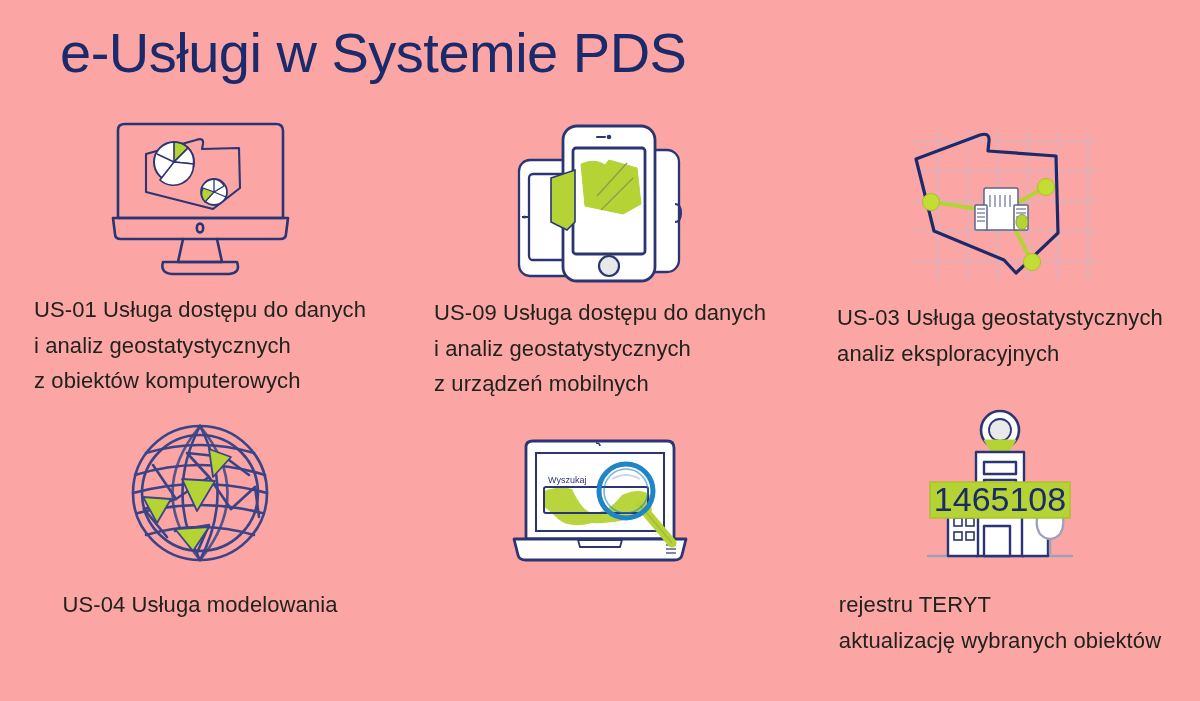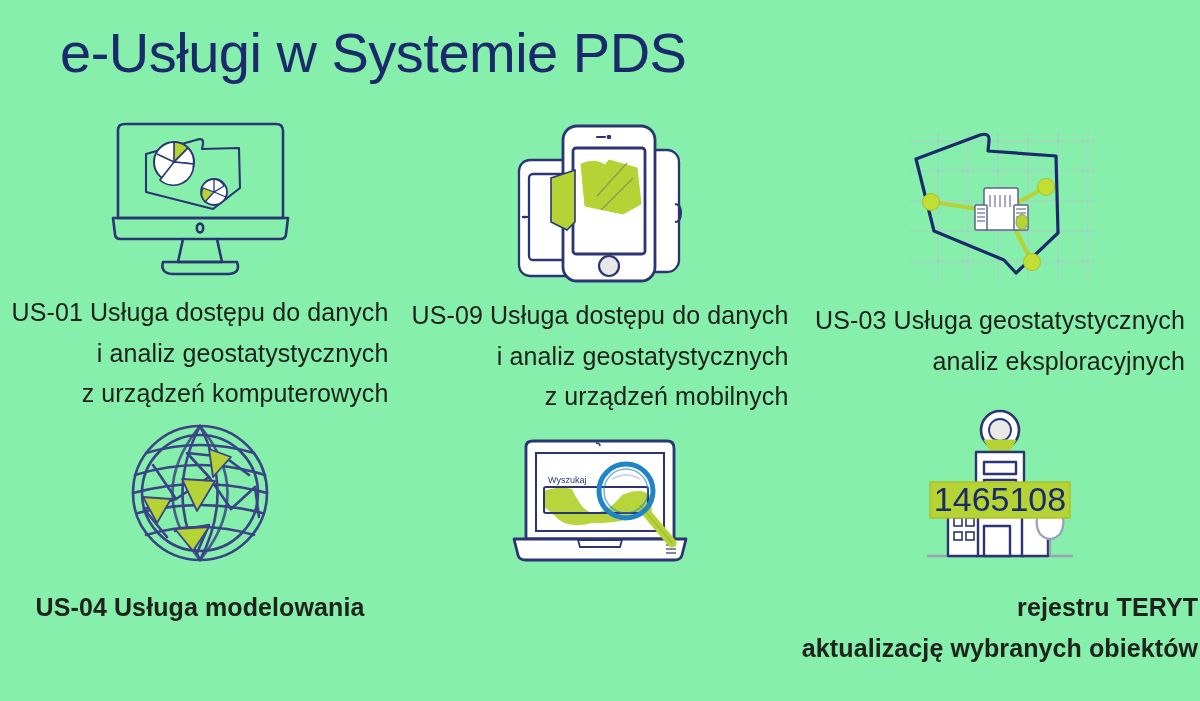--- a/index.html
+++ b/index.html
@@ -7,21 +7,21 @@
     margin: 0; padding: 0;
     width: 1200px; height: 701px;
     background: #ffffff;
     font-family: "Liberation Sans", sans-serif;
     overflow: hidden;
   }
   #page {
     position: relative;
     width: 1200px;
     height: 701px;
-    background: #86efac;
+    background: #fca5a5;
   }
   .page-title {
     position: absolute;
     left: 60px;
     top: 22px;
     font-size: 56px;
     font-weight: 400;
     letter-spacing: -0.5px;
     color: #1b2a6b;
     white-space: nowrap;
@@ -44,31 +44,31 @@
   }
   .icon-wrap {
     height: 170px;
     display: flex;
     align-items: flex-end;
     justify-content: center;
   }
   .icon-wrap svg { display: block; }
   .caption {
     margin-top: 12px;
-    text-align: right;
+    text-align: left;
     color: #20231c;
-    font-size: 25px;
+    font-size: 22px;
     line-height: 1.62;
     letter-spacing: 0.1px;
     white-space: nowrap;
   }
   .caption .ln { display: block; }
   
   .row2 .icon-wrap { height: 175px; }
-  .row2 .caption { margin-top: 14px; font-weight: bold; }
+  .row2 .caption { margin-top: 14px; }
 </style>
 </head>
 <body>
 
 <div id="page">
 
   <div class="page-title">e-Usługi w Systemie PDS</div>
 
   <div class="grid">
 
@@ -104,21 +104,21 @@
             <circle cx="114" cy="74" r="13" fill="#ffffff" stroke="#2b3573" stroke-width="1.8"></circle>
             <path d="M114 74 L114 61 A13 13 0 0 1 124 68 Z" fill="#ffffff" stroke="#2b3573" stroke-width="1.3"></path>
             <path d="M114 74 L105 84 A13 13 0 0 1 103 70 Z" fill="#b5d334" stroke="#2b3573" stroke-width="1.3"></path>
             <line x1="114" y1="74" x2="126" y2="79" stroke="#2b3573" stroke-width="1.3"></line>
           </g>
         </svg>
       </div>
       <div class="caption">
         <span class="ln">US-01 Usługa  dostępu  do danych</span>
         <span class="ln">i analiz  geostatystycznych</span>
-        <span class="ln">z urządzeń komputerowych</span>
+        <span class="ln">z obiektów komputerowych</span>
       </div>
     </div>
 
     <div class="card">
       <div class="icon-wrap">
         <svg width="190" height="165" viewBox="0 0 190 165">
 
           <g fill="#ffffff" stroke="#2b3573" stroke-width="2.3" stroke-linejoin="round">
             <rect x="14" y="42" width="86" height="116" rx="11"></rect>
             <rect x="24" y="56" width="66" height="86" rx="4"></rect>

